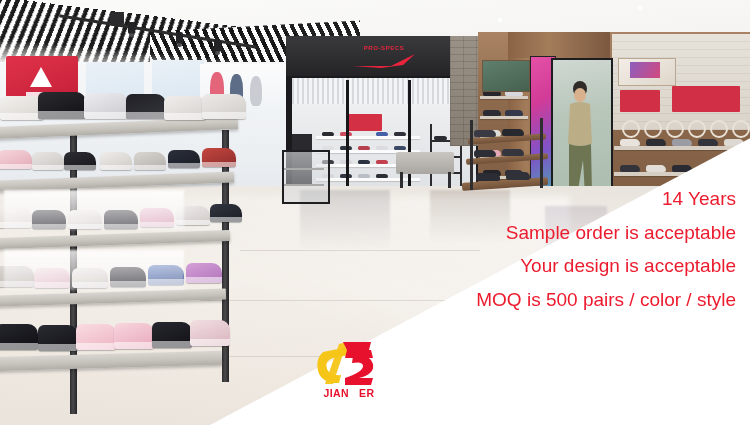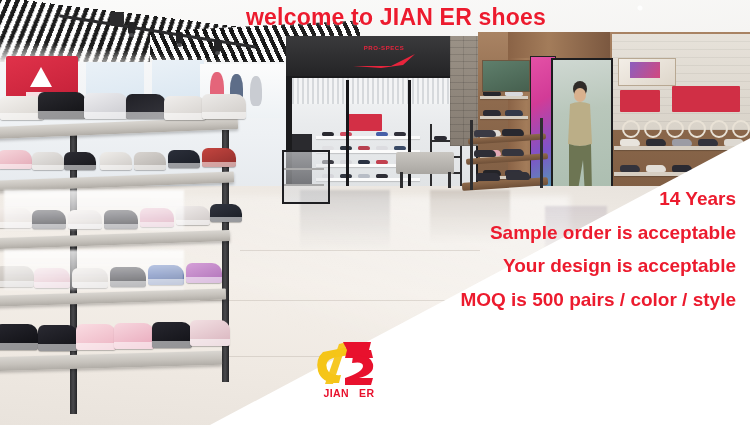--- a/index.html
+++ b/index.html
@@ -346,21 +346,21 @@
     position: absolute;
     right: 14px;
     top: 182px;
     width: 440px;
     text-align: right;
     font-family: "Liberation Sans", sans-serif;
   }
   .feature {
     color: #ec1b2e;
     font-size: 19px;
-    font-weight: bold;
+    font-weight: normal;
     line-height: 33.5px;
     white-space: nowrap;
   }
 
   
   .logo {
     position: absolute;
     left: 309px; top: 338px;
     width: 80px; height: 62px;
   }
@@ -608,21 +608,20 @@
       <div class="shoe" style="left:152px; top:202px; width:40px; height:26px; background:linear-gradient(160deg,#27272f,#111116);"></div>
       <div class="shoe" style="left:190px; top:200px; width:40px; height:26px; background:linear-gradient(160deg,#f2dfe2,#d8b3bd);"></div>
     </div>
 
     <div style="position:absolute; left:4px; top:190px; width:180px; height:40px; background:linear-gradient(180deg,rgba(255,255,255,0.85),rgba(250,250,252,0.4)); filter:blur(1px);"></div>
     <div style="position:absolute; left:4px; top:250px; width:180px; height:40px; background:linear-gradient(180deg,rgba(255,255,255,0.8),rgba(250,250,252,0.35)); filter:blur(1px);"></div>
   </div>
 
   <div class="diag-white"></div>
 
-  <div class="title">welcome to JIAN ER shoes</div>
 
   <div class="features">
     <div class="feature">14 Years</div>
     <div class="feature">Sample order is acceptable</div>
     <div class="feature">Your design is acceptable</div>
     <div class="feature">MOQ is 500 pairs / color / style</div>
   </div>
 
   <div class="logo">
     <svg width="80" height="52" viewBox="0 0 80 52" xmlns="http://www.w3.org/2000/svg">

